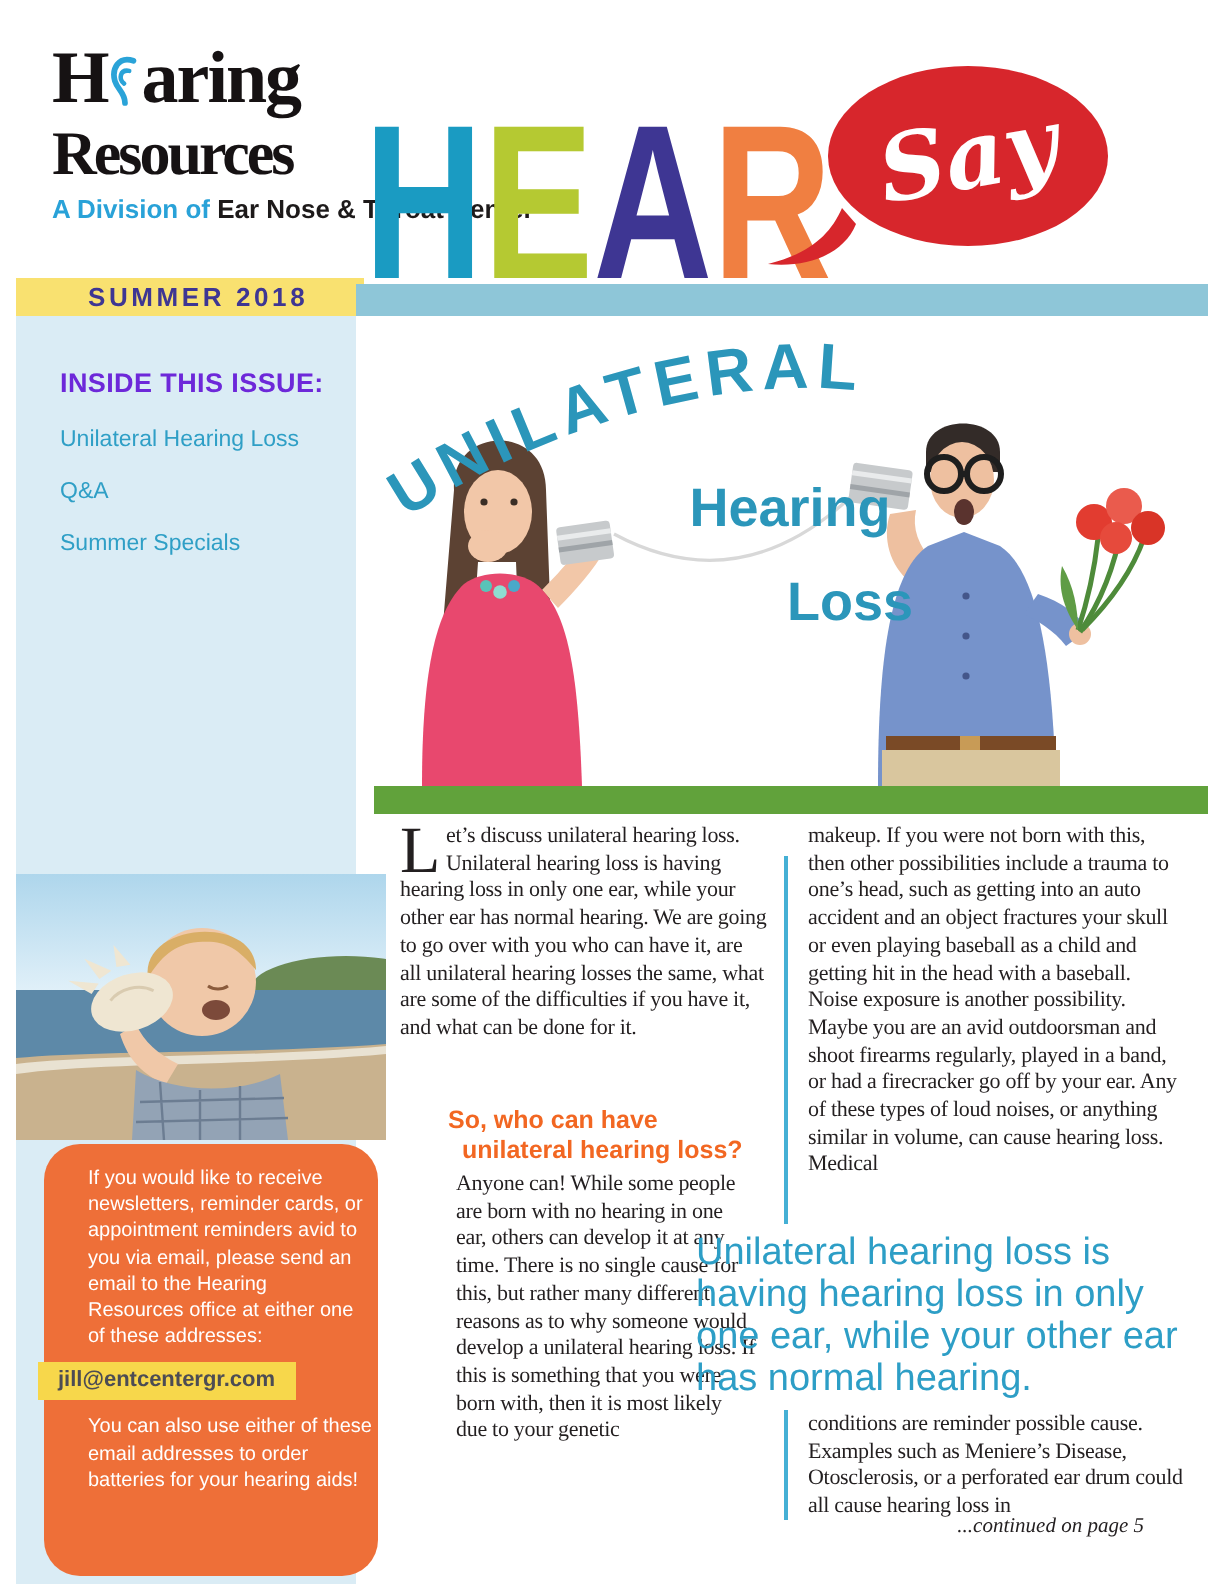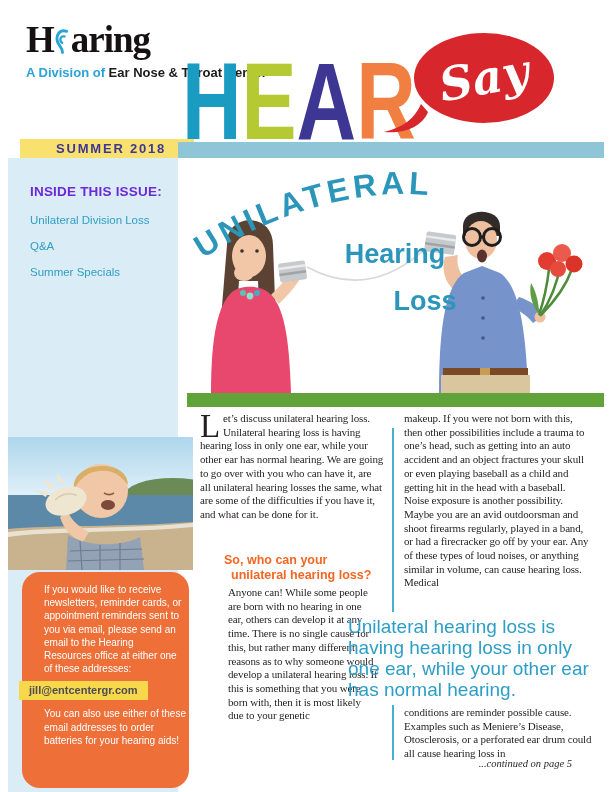--- a/index.html
+++ b/index.html
@@ -12,21 +12,21 @@
   .logo { position:absolute; left:26px; top:22px; width:160px; color:#161213; }
   .logo-line1 { font-family:"Liberation Serif", serif; font-weight:bold; font-size:37px; letter-spacing:-1px; line-height:36px; white-space:nowrap; }
   .logo-line2 { font-family:"Liberation Serif", serif; font-weight:bold; font-size:31px; letter-spacing:-1.5px; line-height:32px; white-space:nowrap; }
   .ear-svg { display:inline-block; vertical-align:-3px; }
   .logo-tagline { margin-top:4px; font-size:13px; white-space:nowrap; font-weight:bold; }
   .logo-tagline .blue { color:#29a2d8; }
   .logo-tagline .dark { color:#1d1a1a; }
 
   .hearsay { position:absolute; left:176px; top:28px; width:384px; height:114px; }
 
-  .yellow-band { position:absolute; left:20px; top:139px; width:174px; height:19px; background:#f9e170; }
+  .yellow-band { position:absolute; left:8px; top:139px; width:174px; height:19px; background:#f9e170; }
   .issue-label { padding-left:36px; line-height:19px; font-size:13px; font-weight:bold; letter-spacing:1.8px; color:#3e3693; }
   .teal-band { position:absolute; left:178px; top:142px; width:426px; height:16px; background:#8ec6d8; }
 
   
   .sidebar { position:absolute; left:8px; top:158px; width:170px; height:634px; background:#daecf5; }
   .toc-heading { margin:26px 0 0 22px; font-size:13.5px; font-weight:bold; letter-spacing:0.2px; color:#6d28d9; }
   .toc-list { margin:14px 0 0 22px; }
   .toc-item { margin-bottom:11px; font-size:11.5px; line-height:15px; color:#2f9fc6; white-space:pre-line; }
 
   
@@ -60,41 +60,42 @@
 </head>
 <body>
 
 <div class="page">
 
   <div class="logo">
     <div class="logo-line1"><span>H</span><span class="ear-svg"><svg width="17" height="27" viewBox="0 0 20 32">
             <path d="M15 4 C6 1 2 9 4 16 C5.5 21 10 23 10 29" stroke="#2aa3d8" stroke-width="3.4" fill="none" stroke-linecap="round"></path>
             <path d="M12.5 10 C7 9 6 15 9.5 17.5" stroke="#2aa3d8" stroke-width="2.7" fill="none" stroke-linecap="round"></path>
           </svg></span><span>aring</span></div>
+    <div class="logo-line2">Resources</div>
     <div class="logo-tagline"><span class="blue">A Division of </span><span class="dark">Ear Nose &amp; Throat Center</span></div>
   </div>
 
   <svg class="hearsay" viewBox="0 0 384 114">
     <text y="111" font-size="110" font-weight="bold" transform="matrix(0.75 0 0 1 0 0)"><tspan x="8" fill="#1a9bc2">H</tspan><tspan fill="#b5c932">E</tspan><tspan fill="#3e3693">A</tspan><tspan fill="#f07f41">R</tspan></text>
     <g>
       <ellipse cx="308" cy="50" rx="70" ry="45" fill="#d7262c"></ellipse>
       <path d="M252 84 C246 99 228 106 208 104 C228 99 239 90 245 76 Z" fill="#d7262c"></path>
       <text x="308" y="66" text-anchor="middle" font-family="DejaVu Serif, serif" font-style="italic" font-weight="bold" font-size="46" fill="#ffffff" transform="rotate(-10 308 50)">Say</text>
     </g>
   </svg>
 
   <div class="yellow-band">
     <div class="issue-label">SUMMER 2018</div>
   </div>
   <div class="teal-band"></div>
 
   <div class="sidebar">
     <div class="toc-heading">INSIDE THIS ISSUE:</div>
     <div class="toc-list">
-        <div class="toc-item">Unilateral Division Loss</div>
+        <div class="toc-item">Unilateral Hearing Loss</div>
         <div class="toc-item">Q&amp;A</div>
         <div class="toc-item">Summer Specials</div>
       </div>
   </div>
 
   <svg class="feature" viewBox="0 0 417 230">
     <defs>
       <path id="arcpath" d="M 16 96 C 100 40 220 10 300 48" fill="none"></path>
     </defs>
 
@@ -157,21 +158,21 @@
     <text font-size="32" font-weight="bold" fill="#2b96ba" letter-spacing="4"><textPath href="#arcpath">UNILATERAL</textPath></text>
     <text x="208" y="100" font-size="27" fill="#2b96ba" text-anchor="middle" font-weight="bold">Hearing</text>
     <text x="238" y="147" font-size="27" fill="#2b96ba" text-anchor="middle" font-weight="bold">Loss</text>
   </svg>
 
   <div class="green-bar"></div>
 
   <div class="body-par serif p1"><span class="dropcap">L</span><span>et’s discuss unilateral hearing loss. Unilateral hearing loss is having hearing loss in only one ear, while your other ear has normal hearing. We are going to go over with you who can have it, are all unilateral hearing losses the same, what are some of the difficulties if you have it, and what can be done for it.</span></div>
 
   <div class="section-heading">
-    <div class="l1">So, who can your</div>
+    <div class="l1">So, who can have</div>
     <div class="l2">unilateral hearing loss?</div>
   </div>
 
   <div class="body-par serif p2">Anyone can! While some people are born with no hearing in one ear, others can develop it at any time. There is no single cause for this, but rather many different reasons as to why someone would develop a unilateral hearing loss. If this is something that you were born with, then it is most likely due to your genetic</div>
 
   <div class="divider div-top"></div>
   <div class="divider div-bot"></div>
 
   <div class="body-par serif col2p1">makeup. If you were not born with this, then other possibilities include a trauma to one’s head, such as getting into an auto accident and an object fractures your skull or even playing baseball as a child and getting hit in the head with a baseball. Noise exposure is another possibility. Maybe you are an avid outdoorsman and shoot firearms regularly, played in a band, or had a firecracker go off by your ear. Any of these types of loud noises, or anything similar in volume, can cause hearing loss. Medical</div>
 
@@ -206,18 +207,18 @@
         <ellipse cx="58" cy="64" rx="21" ry="14" fill="#efe6d2"></ellipse>
         <path d="M40 54 L31 44 L45 50 Z M46 48 L42 36 L53 46 Z M56 45 L58 34 L63 46 Z" fill="#efe6d2"></path>
         <path d="M48 60 C54 56 64 56 70 62" stroke="#d9cbb0" stroke-width="1.5" fill="none"></path>
       </g>
       <path d="M60 98 C80 110 112 110 132 100 L136 133 L58 133 Z" fill="#93a3b5"></path>
       <path d="M72 104 L74 133 M92 108 L92 133 M112 106 L112 133 M62 114 L134 112 M60 124 L136 122" stroke="#6c7d92" stroke-width="1.2" fill="none"></path>
     </g>
   </svg>
 
   <div class="subscribe">
-    <div class="subscribe-text">If you would like to receive newsletters, reminder cards, or appointment reminders sent to you via email, please send an email to the Hearing Resources office at either one of these addresses:</div>
+    <div class="subscribe-text">If you would like to receive newsletters, reminder cards, or appointment reminders avid to you via email, please send an email to the Hearing Resources office at either one of these addresses:</div>
     <div><span class="chip chip2">jill@entcentergr.com</span></div>
     <div class="subscribe-text2">You can also use either of these email addresses to order batteries for your hearing aids!</div>
   </div>
 
 </div>
 
 </body></html>

